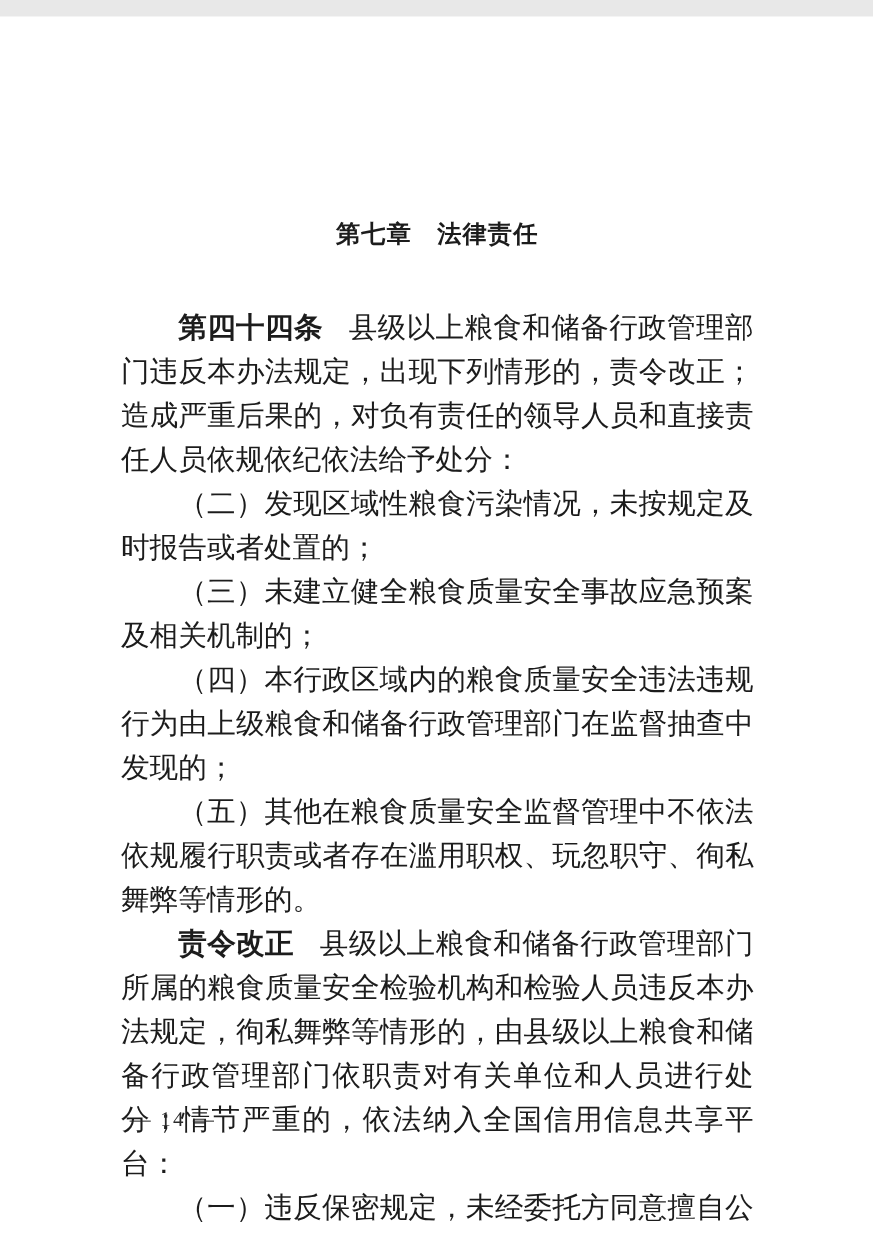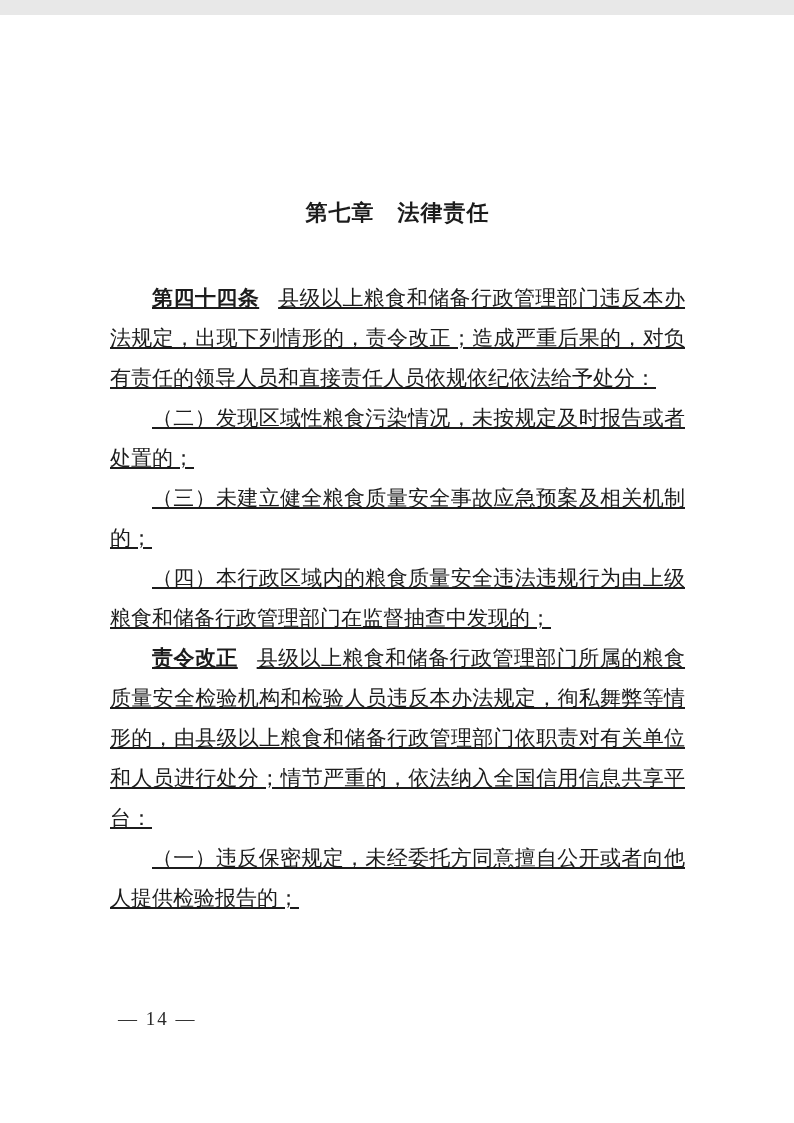--- a/index.html
+++ b/index.html
@@ -22,26 +22,25 @@
   .chapter-title {
     margin: 0 0 50px 0;
     font-size: 22px;
     line-height: 30px;
     font-weight: bold;
     text-align: center;
     letter-spacing: 1px;
   }
   .doc-body p {
     margin: 0;
-    font-size: 21px;
+    font-size: 26px;
     line-height: 40px;
     text-align: justify;
     text-indent: 2em;
     word-break: break-all;
-    text-decoration: underline;
   }
   .article-lead {
     font-weight: bold;
     margin-right: 0.9em;
   }
   .page-footer {
     position: absolute;
     left: 118px;
     top: 992px;
     font-size: 19px;
@@ -61,20 +60,21 @@
 
     <p><span class="article-lead">第四十四条</span><span>县级以上粮食和储备行政管理部门违反本办法规定，出现下列情形的，责令改正；造成严重后果的，对负有责任的领导人员和直接责任人员依规依纪依法给予处分：</span></p>
 
 
     <p><span>（二）发现区域性粮食污染情况，未按规定及时报告或者处置的；</span></p>
 
     <p><span>（三）未建立健全粮食质量安全事故应急预案及相关机制的；</span></p>
 
     <p><span>（四）本行政区域内的粮食质量安全违法违规行为由上级粮食和储备行政管理部门在监督抽查中发现的；</span></p>
 
+    <p><span>（五）其他在粮食质量安全监督管理中不依法依规履行职责或者存在滥用职权、玩忽职守、徇私舞弊等情形的。</span></p>
 
     <p><span class="article-lead">责令改正</span><span>县级以上粮食和储备行政管理部门所属的粮食质量安全检验机构和检验人员违反本办法规定，徇私舞弊等情形的，由县级以上粮食和储备行政管理部门依职责对有关单位和人员进行处分；情节严重的，依法纳入全国信用信息共享平台：</span></p>
 
     <p><span>（一）违反保密规定，未经委托方同意擅自公开或者向他人提供检验报告的；</span></p>
 
 
   </div>
 
   <div class="page-footer">— 14 —</div>
 

